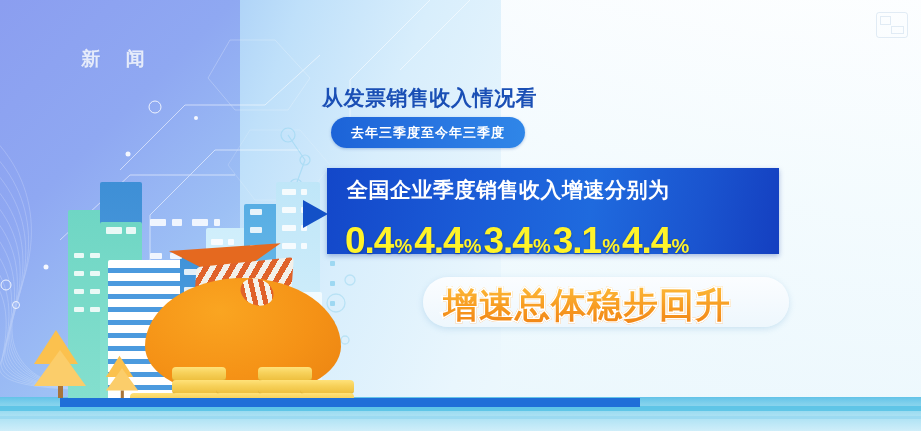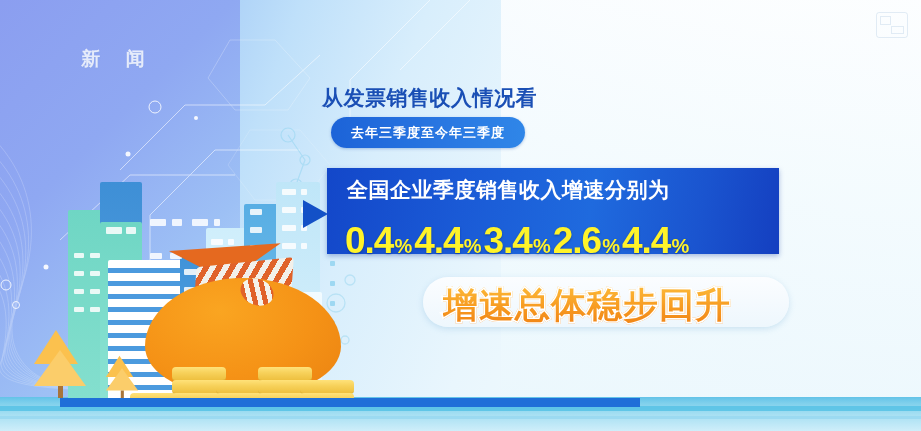--- a/index.html
+++ b/index.html
@@ -301,21 +301,21 @@
         </div>
         <div class="numitem">
           <span class="v">4.4</span>
           <span class="p">%</span>
         </div>
         <div class="numitem">
           <span class="v">3.4</span>
           <span class="p">%</span>
         </div>
         <div class="numitem">
-          <span class="v">2.6</span>
+          <span class="v">3.1</span>
           <span class="p">%</span>
         </div>
         <div class="numitem">
           <span class="v">4.4</span>
           <span class="p">%</span>
         </div>
       </div>
   </div>
 
   <div class="bottom-pill"></div>

